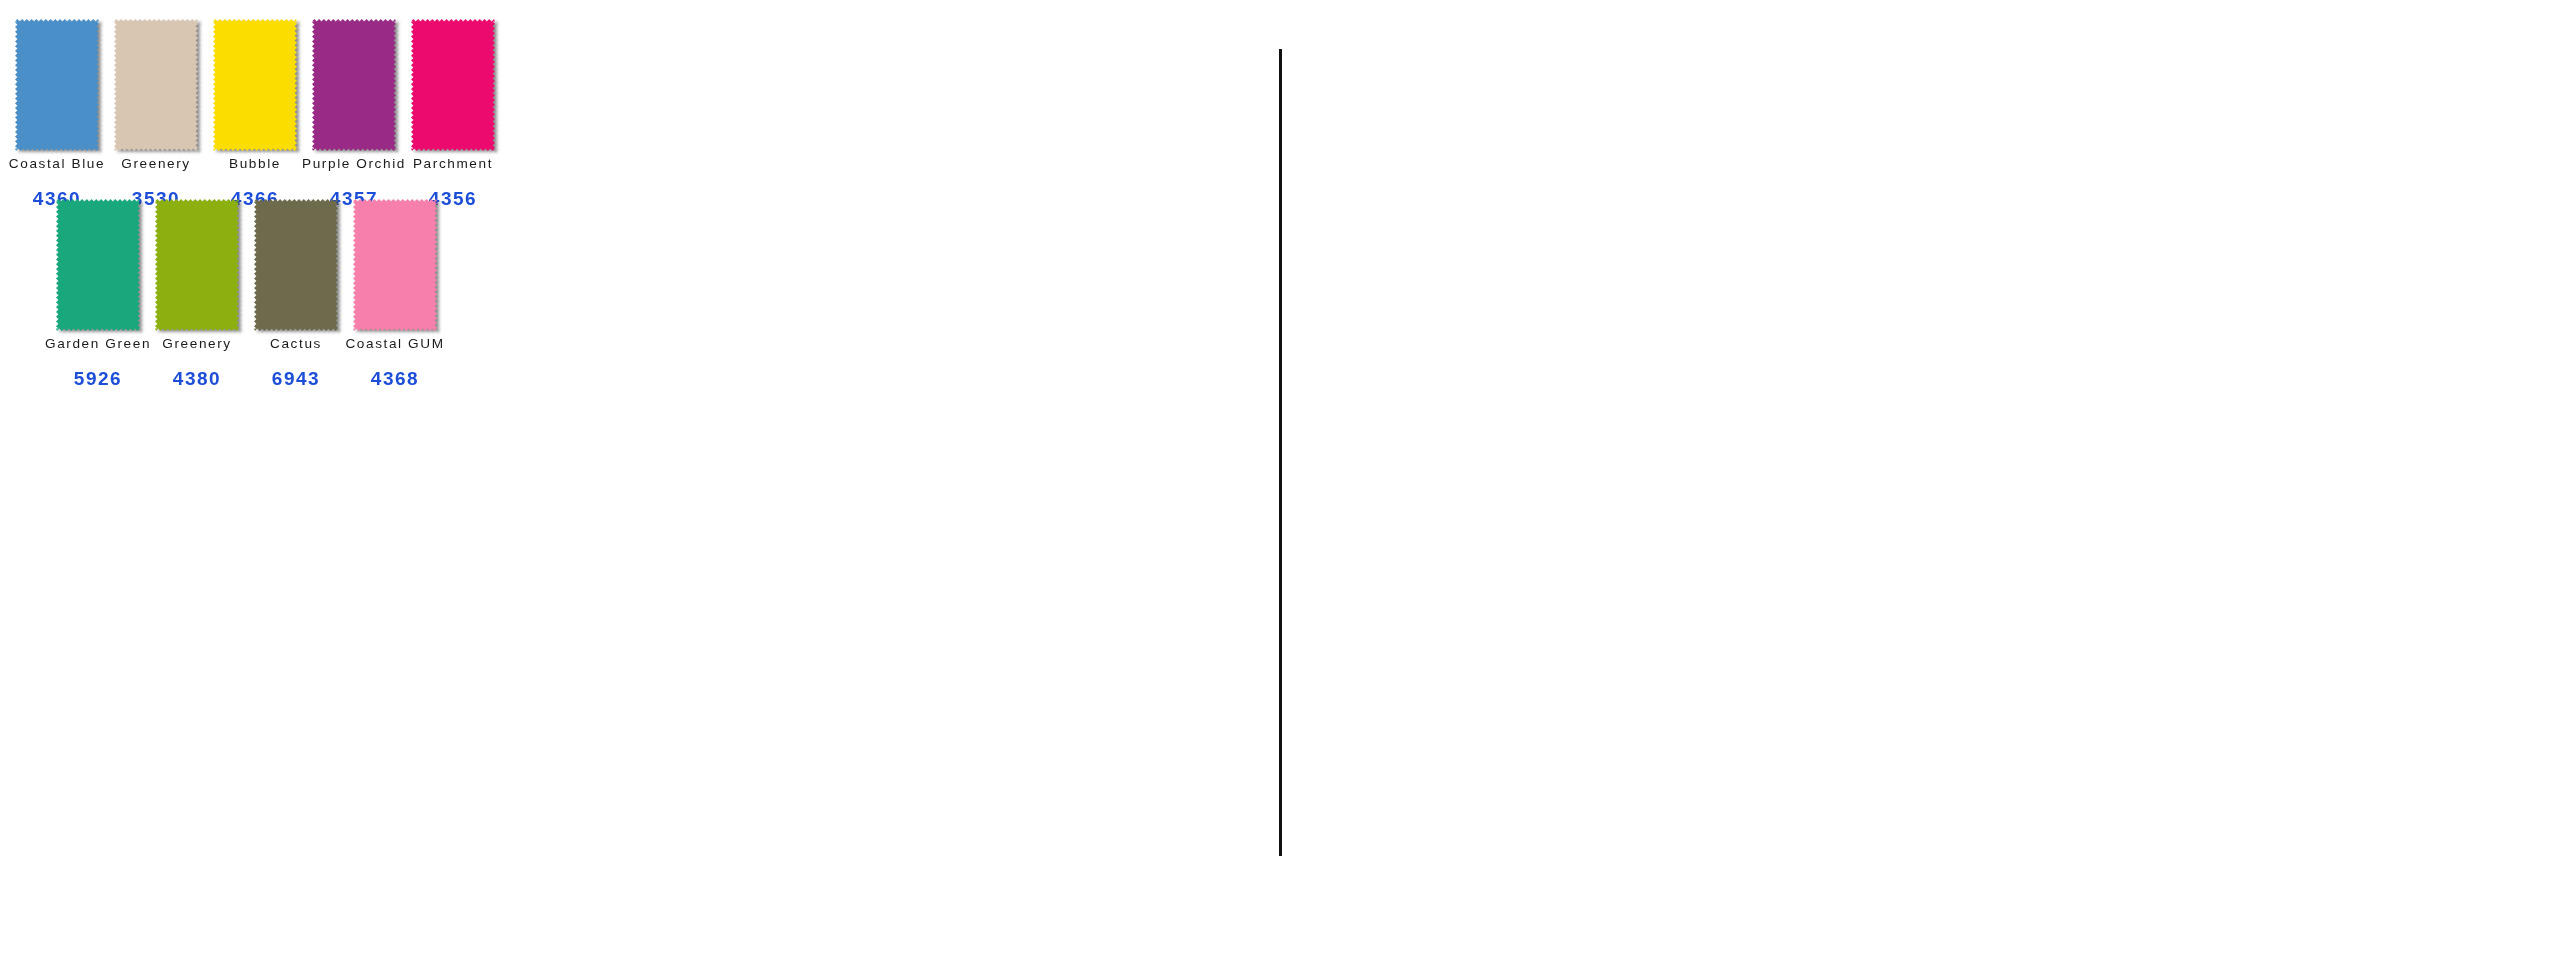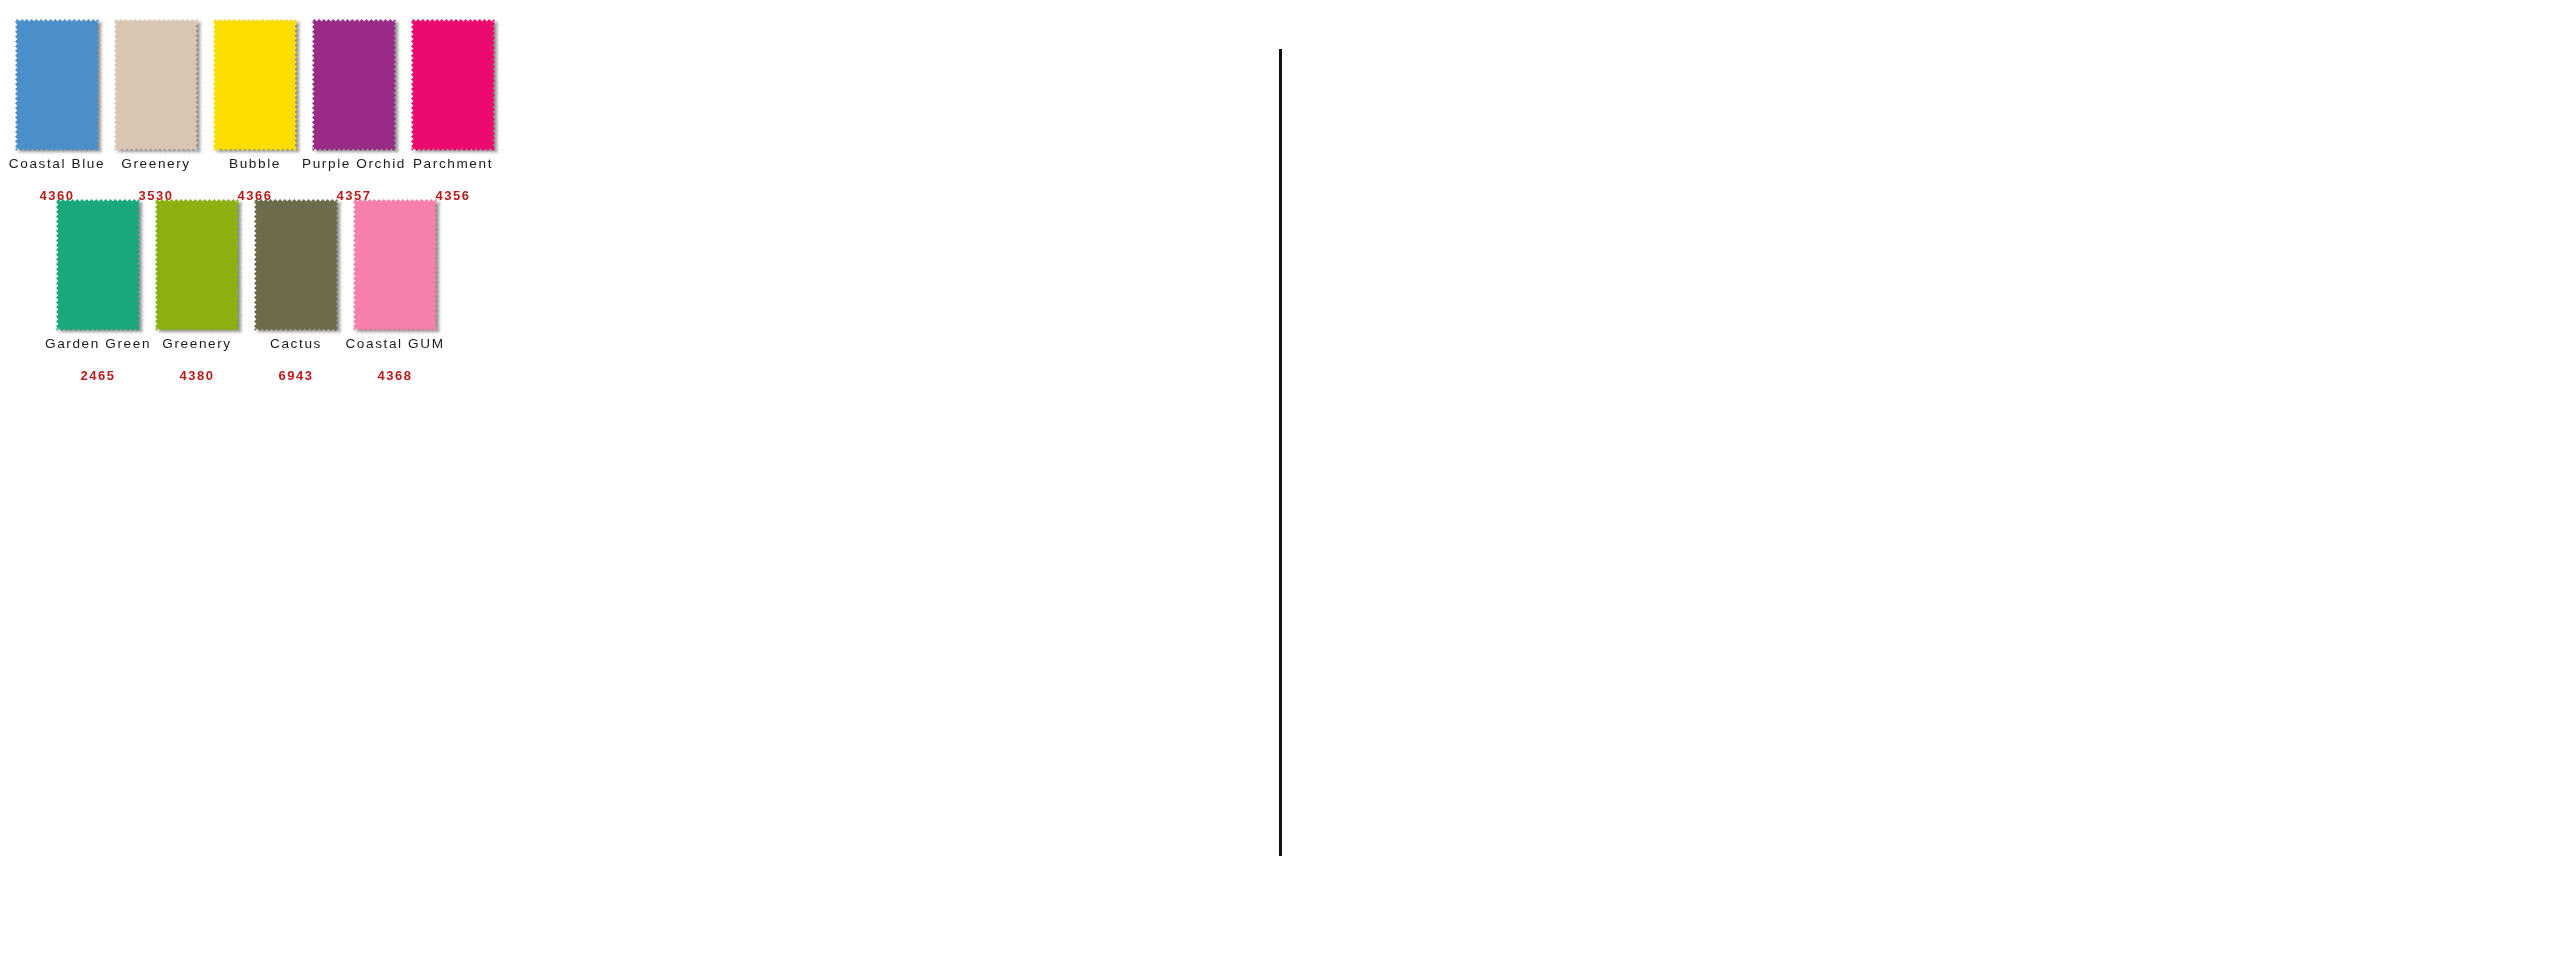--- a/index.html
+++ b/index.html
@@ -80,24 +80,24 @@
     font-size: 13.6px;
     font-weight: 400;
     letter-spacing: 1.6px;
     color: #1b1b1b;
     white-space: nowrap;
     text-align: center;
     line-height: 1.05;
   }
   .swatch-code {
     margin-top: 17.6px;
-    font-size: 13px;
+    font-size: 19px;
     font-weight: 700;
     letter-spacing: 1.5px;
-    color: #b91c1c;
+    color: #1d4ed8;
     white-space: nowrap;
     text-align: center;
     line-height: 1.05;
   }
 </style>
 </head>
 <body>
 
 <div id="swatch-board" style="background: rgb(255, 255, 255);">
 
@@ -162,21 +162,21 @@
     <div class="swatch-row row-left-bottom">
         <div class="swatch-cell">
           <div class="chip-wrap">
             <div class="chip-zig">
               <svg viewBox="0 0 124 194" preserveAspectRatio="none">
                 <polygon points="0.00,3.60 3.50,0.00 7.00,3.60 10.50,0.00 14.00,3.60 17.50,0.00 21.00,3.60 24.50,0.00 28.00,3.60 31.50,0.00 35.00,3.60 38.50,0.00 42.00,3.60 45.50,0.00 49.00,3.60 52.50,0.00 56.00,3.60 59.50,0.00 63.00,3.60 66.50,0.00 70.00,3.60 73.50,0.00 77.00,3.60 80.50,0.00 84.00,3.60 87.50,0.00 91.00,3.60 94.50,0.00 98.00,3.60 101.50,0.00 105.00,3.60 108.50,0.00 112.00,3.60 115.50,0.00 119.00,3.60 122.50,0.00 124.00,3.60 120.40,3.60 124.00,7.10 120.40,10.60 124.00,14.10 120.40,17.60 124.00,21.10 120.40,24.60 124.00,28.10 120.40,31.60 124.00,35.10 120.40,38.60 124.00,42.10 120.40,45.60 124.00,49.10 120.40,52.60 124.00,56.10 120.40,59.60 124.00,63.10 120.40,66.60 124.00,70.10 120.40,73.60 124.00,77.10 120.40,80.60 124.00,84.10 120.40,87.60 124.00,91.10 120.40,94.60 124.00,98.10 120.40,101.60 124.00,105.10 120.40,108.60 124.00,112.10 120.40,115.60 124.00,119.10 120.40,122.60 124.00,126.10 120.40,129.60 124.00,133.10 120.40,136.60 124.00,140.10 120.40,143.60 124.00,147.10 120.40,150.60 124.00,154.10 120.40,157.60 124.00,161.10 120.40,164.60 124.00,168.10 120.40,171.60 124.00,175.10 120.40,178.60 124.00,182.10 120.40,185.60 124.00,189.10 120.40,190.40 124.00,190.40 120.50,194.00 117.00,190.40 113.50,194.00 110.00,190.40 106.50,194.00 103.00,190.40 99.50,194.00 96.00,190.40 92.50,194.00 89.00,190.40 85.50,194.00 82.00,190.40 78.50,194.00 75.00,190.40 71.50,194.00 68.00,190.40 64.50,194.00 61.00,190.40 57.50,194.00 54.00,190.40 50.50,194.00 47.00,190.40 43.50,194.00 40.00,190.40 36.50,194.00 33.00,190.40 29.50,194.00 26.00,190.40 22.50,194.00 19.00,190.40 15.50,194.00 12.00,190.40 8.50,194.00 5.00,190.40 1.50,194.00 0.00,190.40 3.60,190.40 0.00,186.90 3.60,183.40 0.00,179.90 3.60,176.40 0.00,172.90 3.60,169.40 0.00,165.90 3.60,162.40 0.00,158.90 3.60,155.40 0.00,151.90 3.60,148.40 0.00,144.90 3.60,141.40 0.00,137.90 3.60,134.40 0.00,130.90 3.60,127.40 0.00,123.90 3.60,120.40 0.00,116.90 3.60,113.40 0.00,109.90 3.60,106.40 0.00,102.90 3.60,99.40 0.00,95.90 3.60,92.40 0.00,88.90 3.60,85.40 0.00,81.90 3.60,78.40 0.00,74.90 3.60,71.40 0.00,67.90 3.60,64.40 0.00,60.90 3.60,57.40 0.00,53.90 3.60,50.40 0.00,46.90 3.60,43.40 0.00,39.90 3.60,36.40 0.00,32.90 3.60,29.40 0.00,25.90 3.60,22.40 0.00,18.90 3.60,15.40 0.00,11.90 3.60,8.40 0.00,4.90 3.60,3.60" fill="#18a87c"></polygon>
               </svg>
             </div>
           </div>
           <div class="swatch-name">Garden Green</div>
-          <div class="swatch-code">2465</div>
+          <div class="swatch-code">5926</div>
         </div>
         <div class="swatch-cell">
           <div class="chip-wrap">
             <div class="chip-zig">
               <svg viewBox="0 0 124 194" preserveAspectRatio="none">
                 <polygon points="0.00,3.60 3.50,0.00 7.00,3.60 10.50,0.00 14.00,3.60 17.50,0.00 21.00,3.60 24.50,0.00 28.00,3.60 31.50,0.00 35.00,3.60 38.50,0.00 42.00,3.60 45.50,0.00 49.00,3.60 52.50,0.00 56.00,3.60 59.50,0.00 63.00,3.60 66.50,0.00 70.00,3.60 73.50,0.00 77.00,3.60 80.50,0.00 84.00,3.60 87.50,0.00 91.00,3.60 94.50,0.00 98.00,3.60 101.50,0.00 105.00,3.60 108.50,0.00 112.00,3.60 115.50,0.00 119.00,3.60 122.50,0.00 124.00,3.60 120.40,3.60 124.00,7.10 120.40,10.60 124.00,14.10 120.40,17.60 124.00,21.10 120.40,24.60 124.00,28.10 120.40,31.60 124.00,35.10 120.40,38.60 124.00,42.10 120.40,45.60 124.00,49.10 120.40,52.60 124.00,56.10 120.40,59.60 124.00,63.10 120.40,66.60 124.00,70.10 120.40,73.60 124.00,77.10 120.40,80.60 124.00,84.10 120.40,87.60 124.00,91.10 120.40,94.60 124.00,98.10 120.40,101.60 124.00,105.10 120.40,108.60 124.00,112.10 120.40,115.60 124.00,119.10 120.40,122.60 124.00,126.10 120.40,129.60 124.00,133.10 120.40,136.60 124.00,140.10 120.40,143.60 124.00,147.10 120.40,150.60 124.00,154.10 120.40,157.60 124.00,161.10 120.40,164.60 124.00,168.10 120.40,171.60 124.00,175.10 120.40,178.60 124.00,182.10 120.40,185.60 124.00,189.10 120.40,190.40 124.00,190.40 120.50,194.00 117.00,190.40 113.50,194.00 110.00,190.40 106.50,194.00 103.00,190.40 99.50,194.00 96.00,190.40 92.50,194.00 89.00,190.40 85.50,194.00 82.00,190.40 78.50,194.00 75.00,190.40 71.50,194.00 68.00,190.40 64.50,194.00 61.00,190.40 57.50,194.00 54.00,190.40 50.50,194.00 47.00,190.40 43.50,194.00 40.00,190.40 36.50,194.00 33.00,190.40 29.50,194.00 26.00,190.40 22.50,194.00 19.00,190.40 15.50,194.00 12.00,190.40 8.50,194.00 5.00,190.40 1.50,194.00 0.00,190.40 3.60,190.40 0.00,186.90 3.60,183.40 0.00,179.90 3.60,176.40 0.00,172.90 3.60,169.40 0.00,165.90 3.60,162.40 0.00,158.90 3.60,155.40 0.00,151.90 3.60,148.40 0.00,144.90 3.60,141.40 0.00,137.90 3.60,134.40 0.00,130.90 3.60,127.40 0.00,123.90 3.60,120.40 0.00,116.90 3.60,113.40 0.00,109.90 3.60,106.40 0.00,102.90 3.60,99.40 0.00,95.90 3.60,92.40 0.00,88.90 3.60,85.40 0.00,81.90 3.60,78.40 0.00,74.90 3.60,71.40 0.00,67.90 3.60,64.40 0.00,60.90 3.60,57.40 0.00,53.90 3.60,50.40 0.00,46.90 3.60,43.40 0.00,39.90 3.60,36.40 0.00,32.90 3.60,29.40 0.00,25.90 3.60,22.40 0.00,18.90 3.60,15.40 0.00,11.90 3.60,8.40 0.00,4.90 3.60,3.60" fill="#8cb010"></polygon>
               </svg>
             </div>
           </div>
           <div class="swatch-name">Greenery</div>

